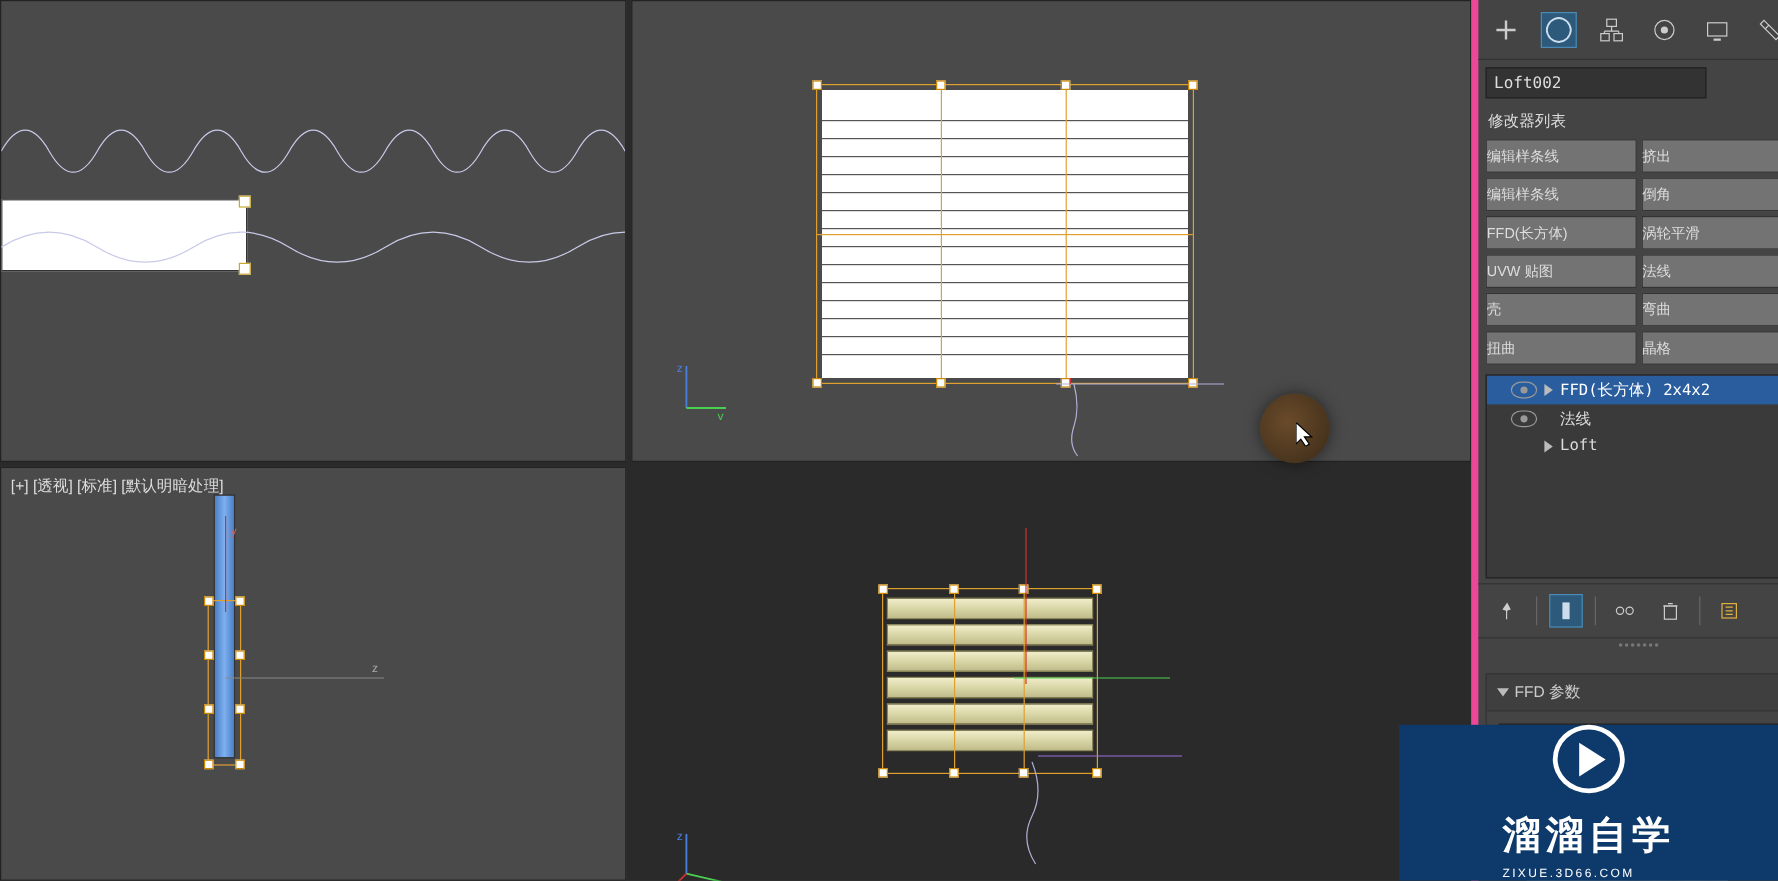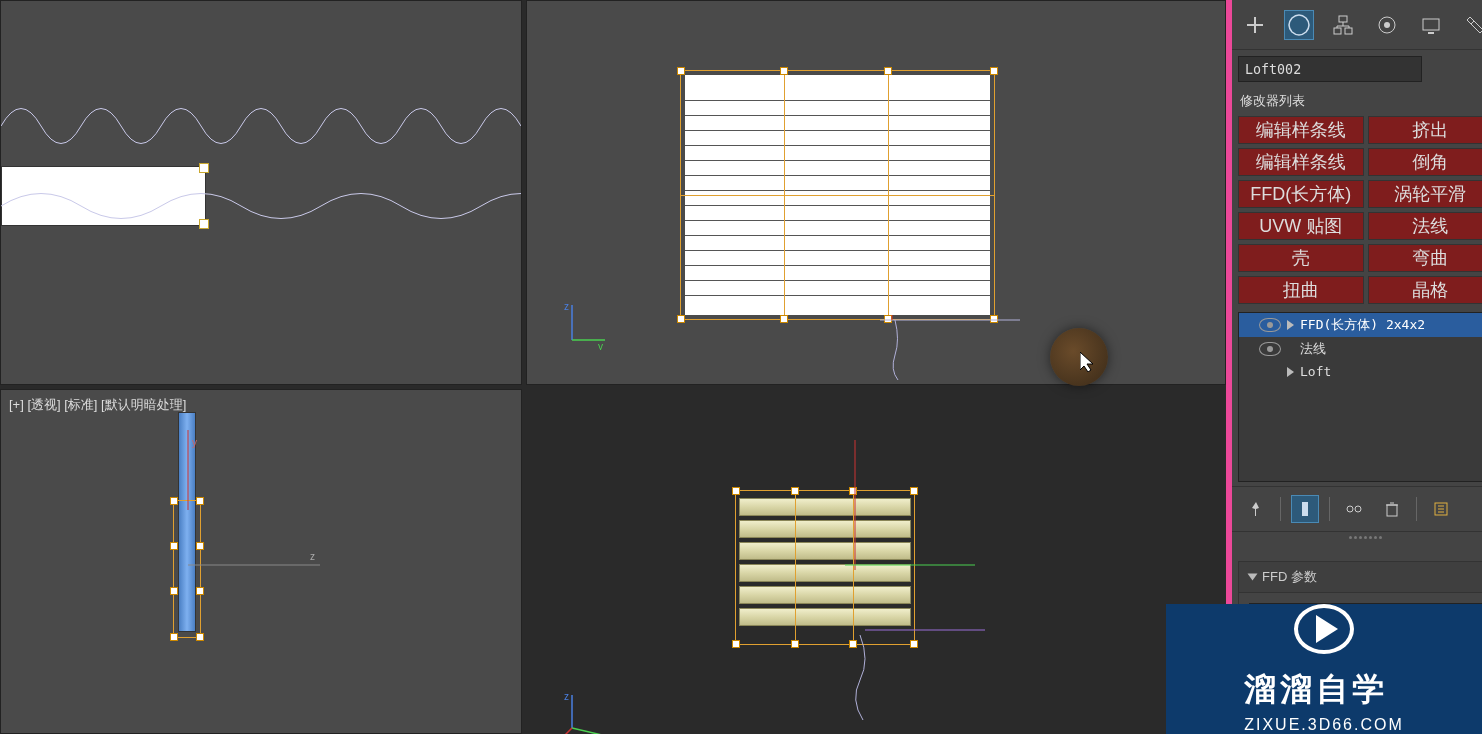--- a/index.html
+++ b/index.html
@@ -178,26 +178,25 @@
     color: #ddd;
   }
   .mod-buttons {
     display: grid;
     grid-template-columns: 1fr 1fr;
     gap: 4px;
     padding: 4px 6px;
   }
   .mod-btn {
     height: 28px;
-    background: #7f1d1d;
+    background: #737373;
     border: 1px solid #333;
     color: #ddd;
-    text-align: center;
     line-height: 26px;
-    font-size: 18px;
+    font-size: 12px;
   }
   .stack {
     margin: 4px 6px;
     height: 170px;
     background: #3a3a3a;
     border: 1px solid #222;
     overflow: hidden;
   }
   .stack-row {
     display: flex;
@@ -276,21 +275,21 @@
   }
   .wm-play {
     width:0;height:0;
     border-top:14px solid transparent;
     border-bottom:14px solid transparent;
     border-left:22px solid #fff;
     margin-left:6px;
   }
   .wm-text { color:#fff; }
   .wm-title { font-size:32px; font-weight:bold; letter-spacing:4px; }
-  .wm-sub { font-size:16px; letter-spacing:2px; margin-top:4px;}
+  .wm-sub { font-size:10px; letter-spacing:2px; margin-top:4px;}
   svg { display:block; }
   .drag-handle{
     height:10px; display:flex; justify-content:center; align-items:center; gap:2px;
   }
   .drag-handle span{width:3px;height:3px;background:#777;border-radius:50%;}
 </style>
 </head>
 <body>
 
 <div class="main-area">

